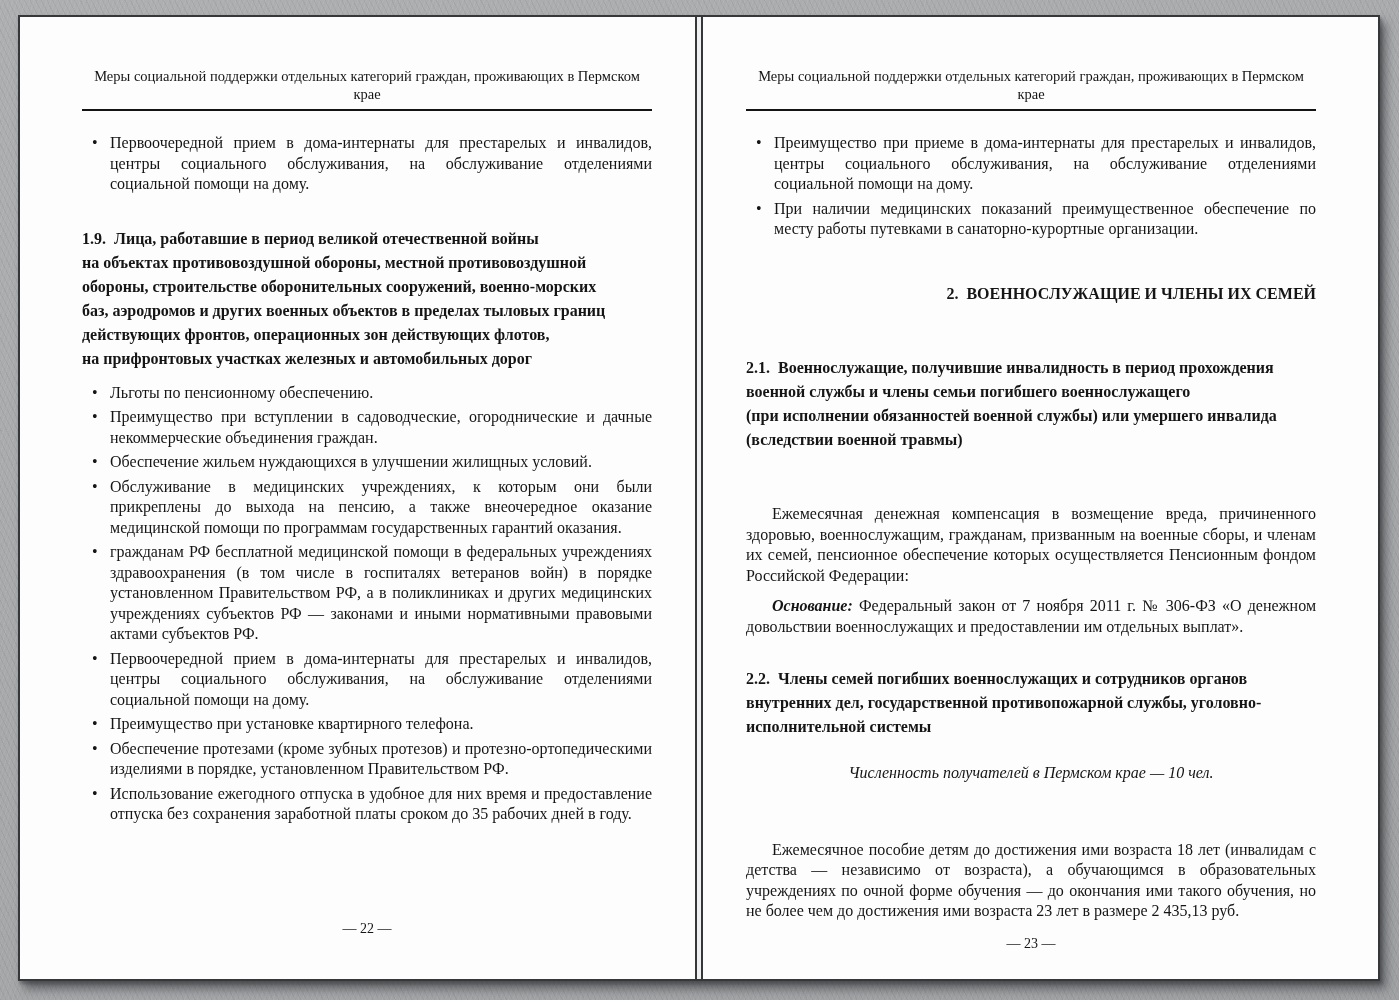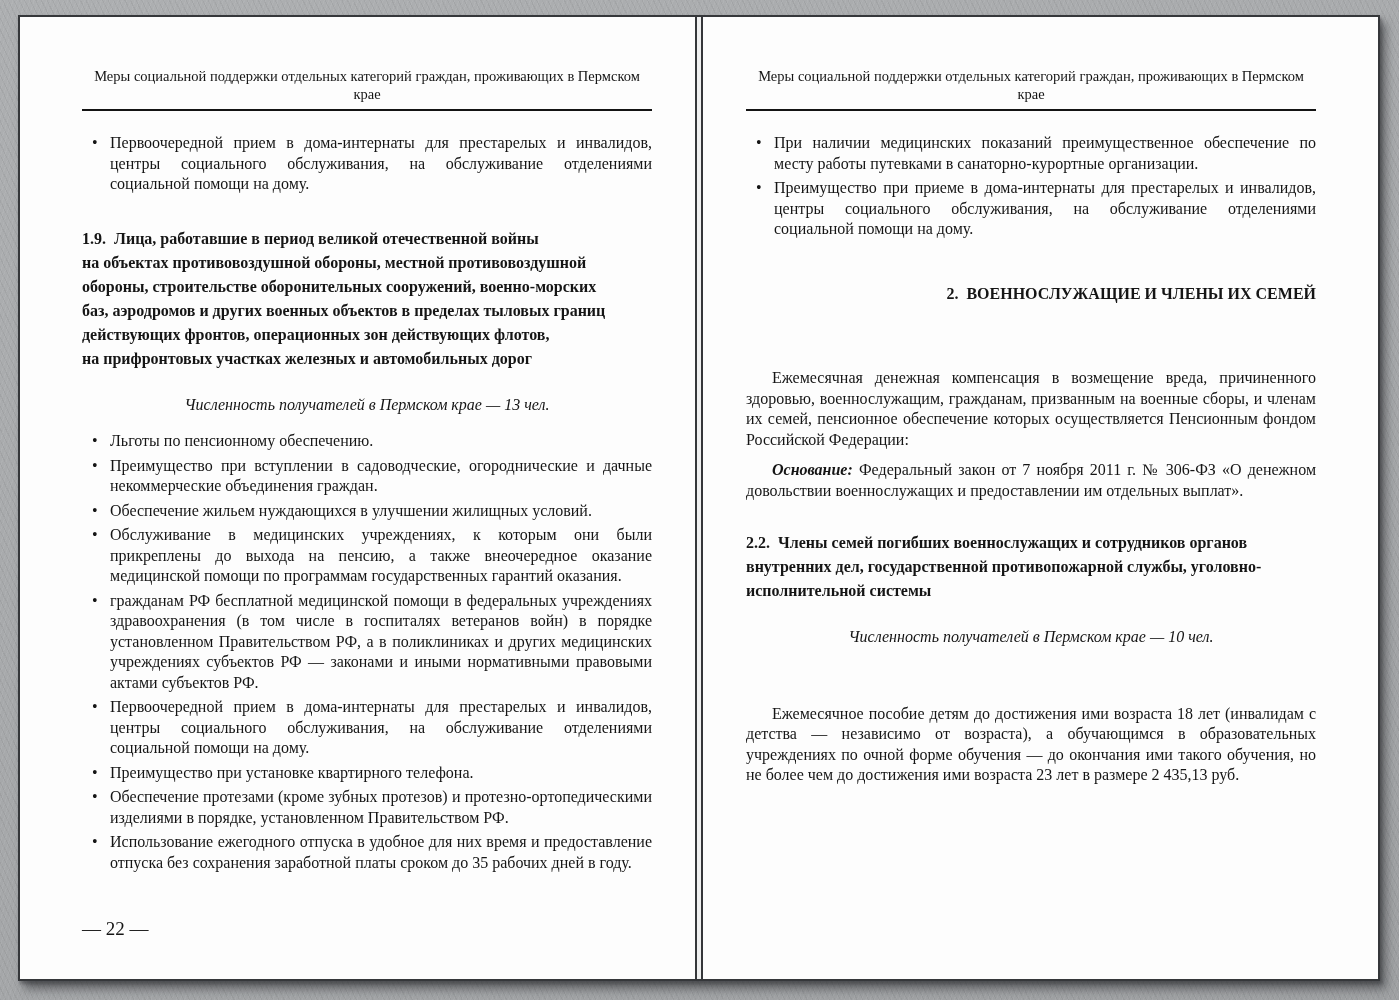--- a/index.html
+++ b/index.html
@@ -80,42 +80,42 @@
     text-align: justify;
     text-indent: 26px;
     margin-top: 40px;
   }
   .pay-list { padding-left: 44px; }
   .pay-item { white-space: pre-wrap; }
   .basis { margin-top: 10px; }
   .basis-label { font-weight: 700; font-style: italic; }
   .page-number {
     margin-top: auto;
-    font-size: 19px;
+    text-align: center;
+    font-size: 14px;
     padding-top: 12px;
   }
 </style>
 </head>
 <body>
 
 <div class="book">
 
   <div class="page left">
     <div class="running-head">Меры социальной поддержки отдельных категорий граждан, проживающих в Пермском крае</div>
 
     <div class="bullet">Первоочередной прием в дома-интернаты для престарелых и инвалидов, центры социального обслуживания, на обслуживание отделениями социальной помощи на дому.</div>
 
     <div class="section-heading">1.9.  Лица, работавшие в период великой отечественной войны
 на объектах противовоздушной обороны, местной противовоздушной
 обороны, строительстве оборонительных сооружений, военно-морских
 баз, аэродромов и других военных объектов в пределах тыловых границ
 действующих фронтов, операционных зон действующих флотов,
 на прифронтовых участках железных и автомобильных дорог</div>
 
-    <div class="recipients">Численность получателей в Пермском крае — 13 чел.</div>
 
     <div>
       <div class="bullet">Льготы по пенсионному обеспечению.</div>
       <div class="bullet">Преимущество при вступлении в садоводческие, огороднические и дачные некоммерческие объединения граждан.</div>
       <div class="bullet">Обеспечение жильем нуждающихся в улучшении жилищных условий.</div>
       <div class="bullet">Обслуживание в медицинских учреждениях, к которым они были прикреплены до выхода на пенсию, а также внеочередное оказание медицинской помощи по программам государственных гарантий оказания.</div>
       <div class="bullet">гражданам РФ бесплатной медицинской помощи в федеральных учреждениях здравоохранения (в том числе в госпиталях ветеранов войн) в порядке установленном Правительством РФ, а в поликлиниках и других медицинских учреждениях субъектов РФ — законами и иными нормативными правовыми актами субъектов РФ.</div>
       <div class="bullet">Первоочередной прием в дома-интернаты для престарелых и инвалидов, центры социального обслуживания, на обслуживание отделениями социальной помощи на дому.</div>
       <div class="bullet">Преимущество при установке квартирного телефона.</div>
       <div class="bullet">Обеспечение протезами (кроме зубных протезов) и протезно-ортопедическими изделиями в порядке, установленном Правительством РФ.</div>
@@ -123,37 +123,42 @@
     </div>
 
     <div class="page-number">— 22 —</div>
   </div>
 
   <div class="spine"></div>
 
   <div class="page right">
     <div class="running-head">Меры социальной поддержки отдельных категорий граждан, проживающих в Пермском крае</div>
 
+    <div class="bullet">Преимущество при приеме в дома-интернаты для престарелых и инвалидов, центры социального обслуживания, на обслуживание отделениями социальной помощи на дому.</div>
     <div class="bullet">При наличии медицинских показаний преимущественное обеспечение по месту работы путевками в санаторно-курортные организации.</div>
-    <div class="bullet">Преимущество при приеме в дома-интернаты для престарелых и инвалидов, центры социального обслуживания, на обслуживание отделениями социальной помощи на дому.</div>
 
     <div class="chapter-heading">2.  ВОЕННОСЛУЖАЩИЕ И ЧЛЕНЫ ИХ СЕМЕЙ</div>
 
+    <div class="section-heading">2.1.  Военнослужащие, получившие инвалидность в период прохождения
+военной службы и члены семьи погибшего военнослужащего
+(при исполнении обязанностей военной службы) или умершего инвалида
+(вследствии военной травмы)</div>
 
 
     <div class="para">Ежемесячная денежная компенсация в возмещение вреда, причиненного здоровью, военнослужащим, гражданам, призванным на военные сборы, и членам их семей, пенсионное обеспечение которых осуществляется Пенсионным фондом Российской Федерации:</div>
 
 
     <div class="para basis">
       <span class="basis-label">Основание:</span><span> Федеральный закон от 7 ноября 2011 г. № 306-ФЗ «О денежном довольствии военнослужащих и предоставлении им отдельных выплат».</span>
     </div>
 
     <div class="section-heading" style="margin-top:30px;">2.2.  Члены семей погибших военнослужащих и сотрудников органов
 внутренних дел, государственной противопожарной службы, уголовно-
 исполнительной системы</div>
 
     <div class="recipients">Численность получателей в Пермском крае — 10 чел.</div>
 
     <div class="para">Ежемесячное пособие детям до достижения ими возраста 18 лет (инвалидам с детства — независимо от возраста), а обучающимся в образовательных учреждениях по очной форме обучения — до окончания ими такого обучения, но не более чем до достижения ими возраста 23 лет в размере 2 435,13 руб.</div>
 
+    <div class="page-number">— 23 —</div>
   </div>
 
 </div>
 
 </body></html>

